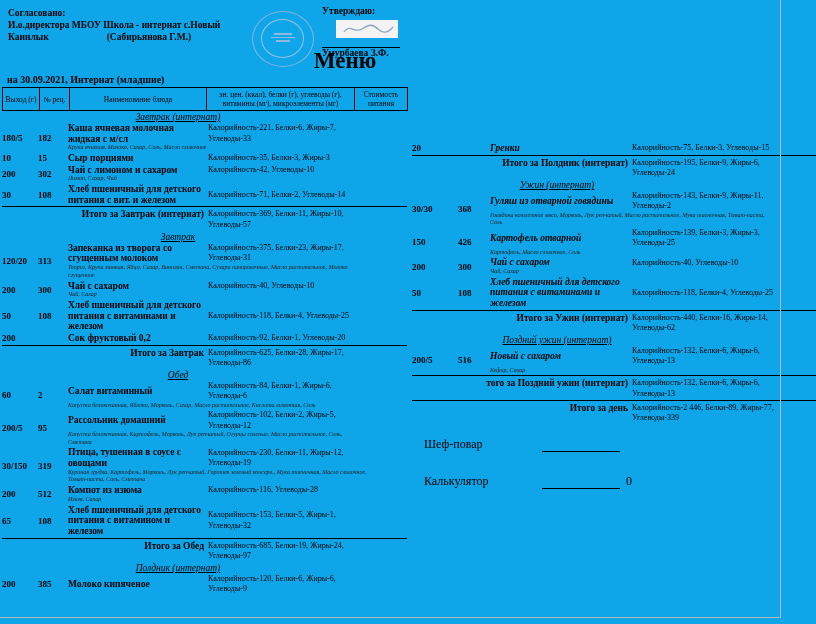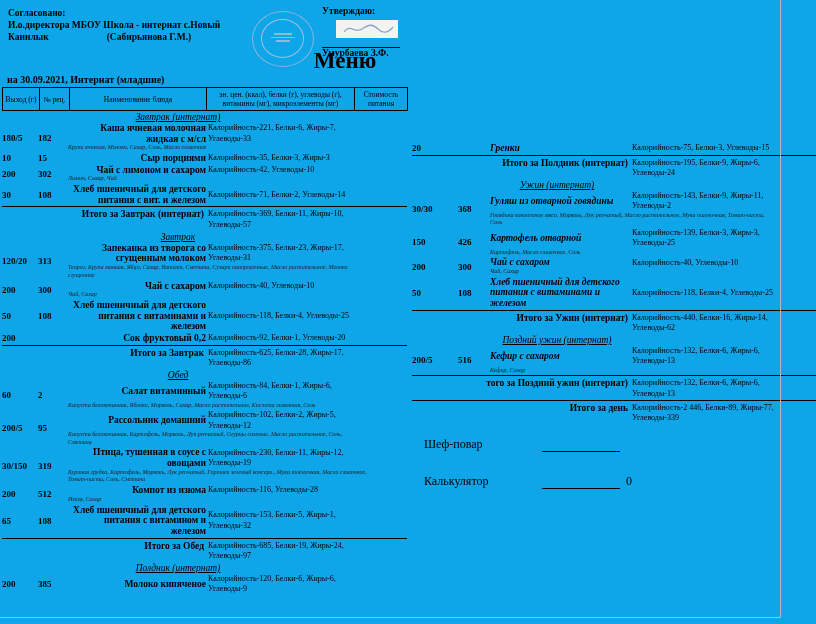--- a/index.html
+++ b/index.html
@@ -44,21 +44,21 @@
   .msec{font-weight:normal;font-style:italic;text-decoration:underline;text-align:center;margin:2px 0 1px 0;font-size:9.5px;}
   .col-left  .msec{width:352px;}
   .col-right .msec{width:290px;}
   .mrow{display:flex;align-items:center;margin:1px 0;}
   .mout,.mrec{font-weight:bold;font-size:9px;}
   .col-left  .mout{width:36px;} .col-left  .mrec{width:30px;}
   .col-right .mout{width:46px;} .col-right .mrec{width:32px;}
   .mbody{flex:1;}
   .mtop{display:flex;align-items:center;}
   .mname{font-weight:bold;line-height:1.12;}
-  .col-left  .mname{width:138px;text-align:right;}
+  .col-left  .mname{width:138px;}
   .col-right .mname{width:140px;font-style:italic;}
   .mnutr{font-weight:normal;font-size:8px;line-height:1.28;padding-left:2px;}
   .col-left  .mnutr{width:150px;}
   .col-right .mnutr{width:170px;}
   .mingr{font-size:6px;font-style:italic;color:#222;line-height:1.3;padding-right:40px;}
   .totwrap{margin:1px 0;}
   .rule{border-top:1.5px solid #000;margin:1px 0 2px 0;}
   .mtotal{display:flex;align-items:flex-start;}
   .mtlabel{font-weight:bold;text-align:right;padding-right:2px;box-sizing:border-box;}
   .col-left  .mtlabel{width:204px;}
@@ -367,21 +367,21 @@
           <div class="mtlabel">Итого за Ужин (интернат)</div>
           <div class="mnutr">Калорийность-440, Белки-16, Жиры-14, Углеводы-62</div>
         </div>
       </div>
       <div class="msec">Поздний ужин (интернат)</div>
       <div class="mrow">
         <div class="mout">200/5</div>
         <div class="mrec">516</div>
         <div class="mbody">
           <div class="mtop">
-            <div class="mname">Кефир с сахаром</div>
+            <div class="mname">Новый с сахаром</div>
             <div class="mnutr">Калорийность-132, Белки-6, Жиры-6, Углеводы-13</div>
           </div>
           <div class="mingr">Кефир, Сахар</div>
         </div>
       </div>
       <div class="totwrap">
         <div class="rule"></div>
         <div class="mtotal">
           <div class="mtlabel">того за Поздний ужин (интернат)</div>
           <div class="mnutr">Калорийность-132, Белки-6, Жиры-6, Углеводы-13</div>

